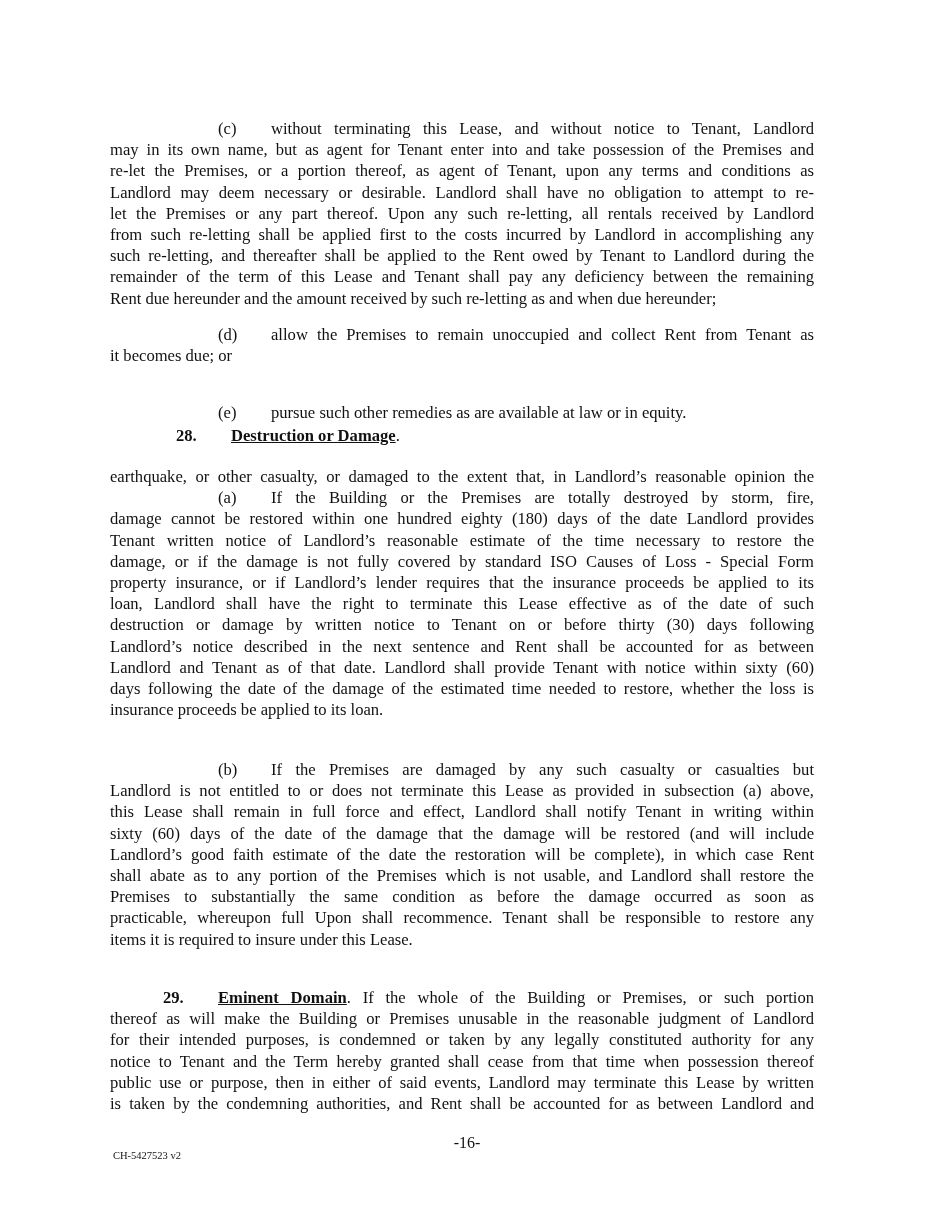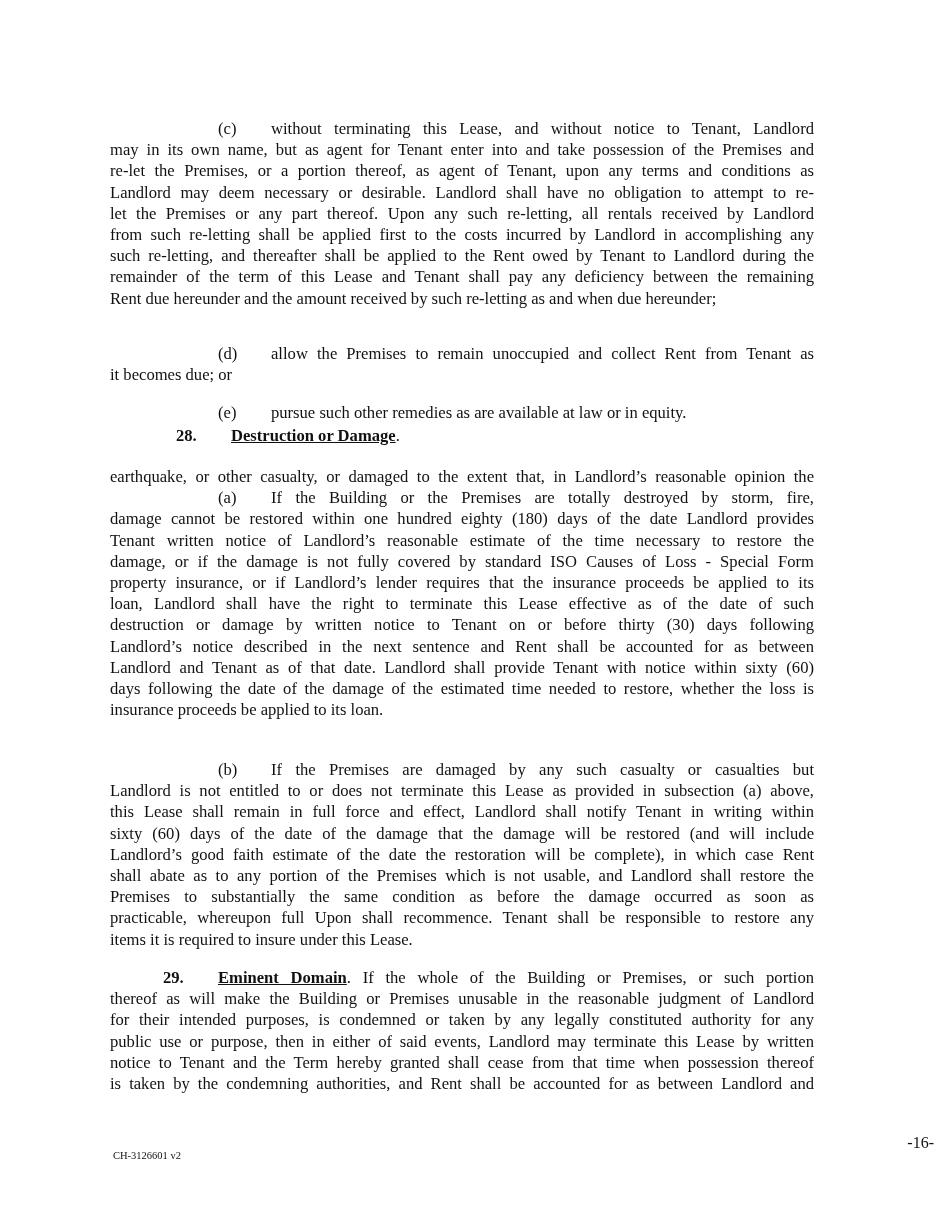--- a/index.html
+++ b/index.html
@@ -7,21 +7,21 @@
          font-family: "Liberation Serif", "DejaVu Serif", serif; color: #111; }
   .page { position: absolute; left: 0; top: 0; width: 934px; height: 1208px; }
   .para { position: absolute; left: 110px; width: 704px; font-size: 16.6px; line-height: 21.2px; }
   .line { display: block; white-space: nowrap; text-align: justify; text-align-last: justify; height: 21.2px; }
   .line.last { text-align-last: left; }
   .ind { padding-left: 108px; }
   .lbl { display: inline-block; width: 53px; }
   .hdr { position: absolute; left: 176px; font-size: 16.6px; font-weight: bold; }
   .hdr .num { display: inline-block; width: 55px; }
   .hdr .title { text-decoration: underline; }
-  .footer-page { position: absolute; left: 0; width: 934px; text-align: right; top: 1134px; font-size: 16px; }
+  .footer-page { position: absolute; left: 0; width: 934px; text-align: center; top: 1134px; font-size: 16px; }
   .footer-doc { position: absolute; left: 113px; top: 1150px; font-size: 10.5px; }
   .sec29-title { font-weight: bold; text-decoration: underline; }
   .sec29-num { font-weight: bold; display: inline-block; width: 55px; }
 </style>
 </head>
 <body>
 
 <div class="page">
 
   <div class="para" style="top:118px;">
@@ -29,21 +29,21 @@
     <span class="line">may in its own name, but as agent for Tenant enter into and take possession of the Premises and</span>
     <span class="line">re-let the Premises, or a portion thereof, as agent of Tenant, upon any terms and conditions as</span>
     <span class="line">Landlord may deem necessary or desirable.  Landlord shall have no obligation to attempt to re-</span>
     <span class="line">let the Premises or any part thereof.  Upon any such re-letting, all rentals received by Landlord</span>
     <span class="line">from such re-letting shall be applied first to the costs incurred by Landlord in accomplishing any</span>
     <span class="line">such re-letting, and thereafter shall be applied to the Rent owed by Tenant to Landlord during the</span>
     <span class="line">remainder of the term of this Lease and Tenant shall pay any deficiency between the remaining</span>
     <span class="line last">Rent due hereunder and the amount received by such re-letting as and when due hereunder;</span>
   </div>
 
-  <div class="para" style="top:343px;">
+  <div class="para" style="top:324px;">
     <span class="line ind"><span class="lbl">(d)</span><span>allow the Premises to remain unoccupied and collect Rent from Tenant as</span></span>
     <span class="line last">it becomes due; or</span>
   </div>
 
   <div class="para" style="top:394px;margin-top:8px;">
     <span class="line ind last"><span class="lbl">(e)</span><span>pursue such other remedies as are available at law or in equity.</span></span>
   </div>
 
   <div class="hdr" style="top:426px;">
     <span class="num">28.</span><span class="title">Destruction or Damage</span><span style="font-weight:normal">.</span>
@@ -70,23 +70,23 @@
     <span class="line">this Lease shall remain in full force and effect, Landlord shall notify Tenant in writing within</span>
     <span class="line">sixty (60) days of the date of the damage that the damage will be restored (and will include</span>
     <span class="line">Landlord’s good faith estimate of the date the restoration will be complete), in which case Rent</span>
     <span class="line">shall abate as to any portion of the Premises which is not usable, and Landlord shall restore the</span>
     <span class="line">Premises to substantially the same condition as before the damage occurred as soon as</span>
     <span class="line">practicable, whereupon full Upon shall recommence.  Tenant shall be responsible to restore any</span>
     <span class="line last">items it is required to insure under this Lease.</span>
   </div>
 
   <div class="para" style="top:967px;">
-    <span class="line" style="padding-left:53px;"><span class="sec29-num">29.</span><span class="sec29-title">Eminent Domain</span><span>.  If the whole of the Building or Premises, or such portion</span></span>
+    <span class="line" style="padding-left:53px;margin-top:20px;"><span class="sec29-num">29.</span><span class="sec29-title">Eminent Domain</span><span>.  If the whole of the Building or Premises, or such portion</span></span>
     <span class="line">thereof as will make the Building or Premises unusable in the reasonable judgment of Landlord</span>
     <span class="line">for their intended purposes, is condemned or taken by any legally constituted authority for any</span>
+    <span class="line">notice to Tenant and the Term hereby granted shall cease from that time when possession thereof</span>
     <span class="line">public use or purpose, then in either of said events, Landlord may terminate this Lease by written</span>
-    <span class="line">notice to Tenant and the Term hereby granted shall cease from that time when possession thereof</span>
     <span class="line">is taken by the condemning authorities, and Rent shall be accounted for as between Landlord and</span>
   </div>
 
   <div class="footer-page">-16-</div>
-  <div class="footer-doc">CH-3126601 v2</div>
+  <div class="footer-doc">CH-5427523 v2</div>
 </div>
 
 </body></html>

